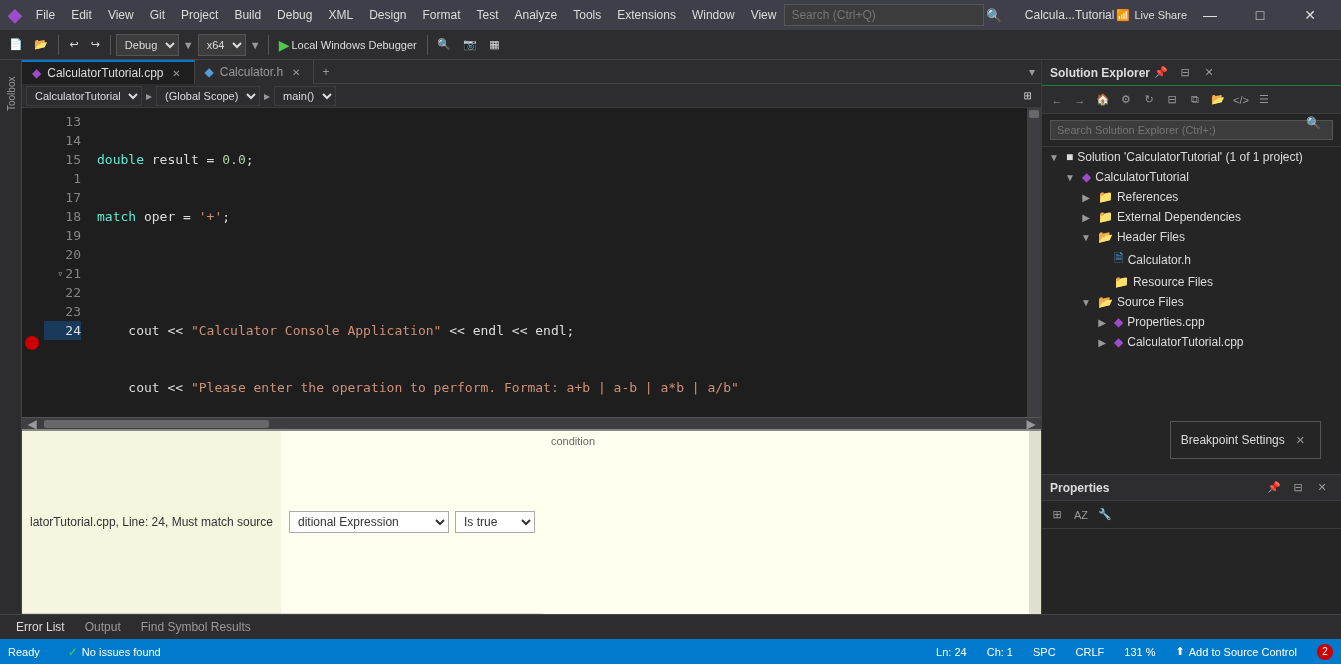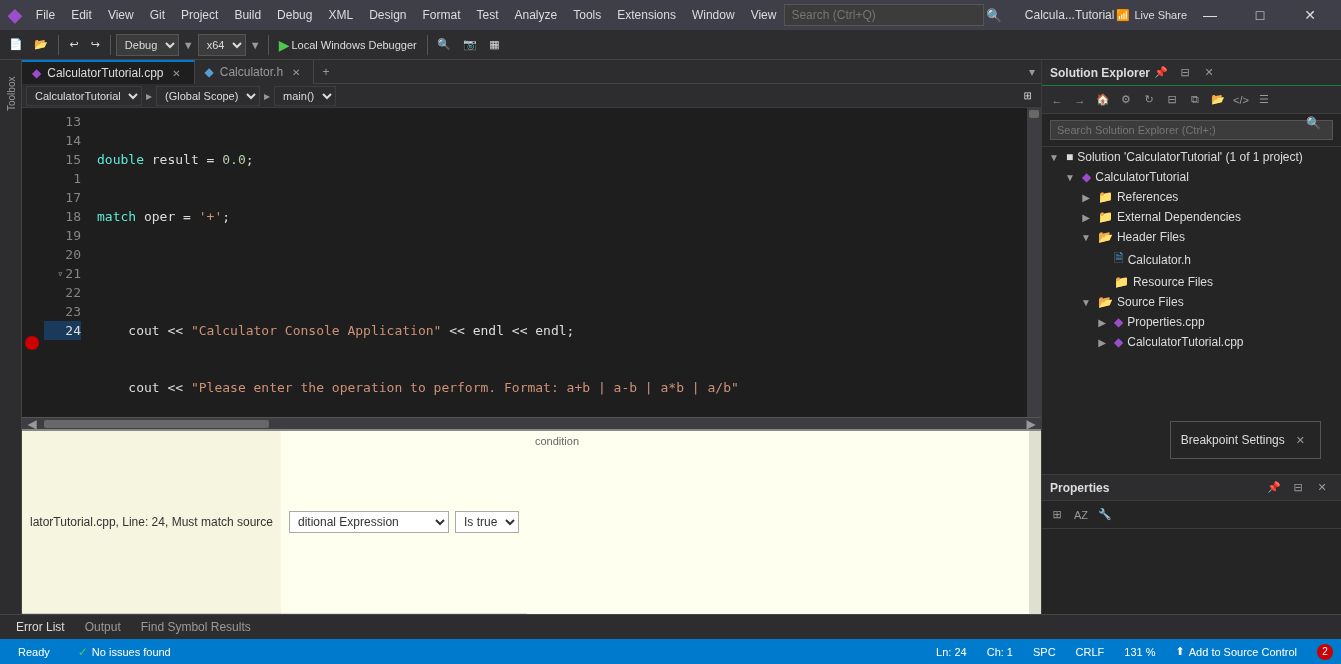--- a/index.html
+++ b/index.html
@@ -85,21 +85,21 @@
     
     
     #properties-panel { background: #252526; border-top: 1px solid #3c3c3c; border-left: 1px solid #3c3c3c; height: 120px; display: flex; flex-direction: column; }
     #prop-header { background: #2d2d30; padding: 4px 8px; display: flex; align-items: center; justify-content: space-between; border-bottom: 1px solid #3c3c3c; height: 26px; }
     #prop-title { font-size: 12px; font-weight: bold; color: #dcdcdc; }
     #prop-toolbar { display: flex; align-items: center; padding: 2px 4px; gap: 2px; border-bottom: 1px solid #3c3c3c; height: 28px; }
     .prop-btn { width: 22px; height: 22px; display: flex; align-items: center; justify-content: center; cursor: pointer; color: #999; font-size: 11px; }
     
     
     #status-bar { background: #007acc; height: 25px; display: flex; align-items: center; padding: 0 8px; gap: 8px; justify-content: space-between; }
-    #status-left { display: flex; align-items: center; gap: 8px; margin-left: 10px; }
+    #status-left { display: flex; align-items: center; gap: 8px; }
     #status-right { display: flex; align-items: center; gap: 20px; font-size: 11px; color: #fff; }
     .status-item { font-size: 11px; color: #fff; display: flex; align-items: center; gap: 4px; }
     .status-ok { color: #4ec94e; }
     
     
     #bottom-tabs { background: #2d2d30; height: 25px; display: flex; align-items: center; padding: 0 8px; border-top: 1px solid #444; gap: 4px; }
     .bottom-tab { padding: 2px 8px; font-size: 12px; color: #999; cursor: pointer; text-align: right; }
     .bottom-tab.active { color: #dcdcdc; }
     
     
@@ -274,21 +274,21 @@
     </div>
 
     <div id="condition-panel" style="height:185px; background:#fffff0; border-top:2px solid #888; position:relative;">
       <div id="condition-header">
         <span>latorTutorial.cpp, Line: 24, Must match source</span>
       </div>
       <div id="condition-row">
         <select class="cond-dropdown" style="width:160px;">
           <option>ditional Expression</option>
         </select>
-        <select class="cond-dropdown" style="width:64px;">
+        <select class="cond-dropdown" style="width:80px;">
           <option>Is true</option>
         </select>
       </div>
       <div id="condition-hint">
         <span>condition</span>
       </div>
       <div style="position:absolute; right:0; top:0; width:12px; background:#e0e0d0; height:100%;"></div>
     </div>
 
   </div>

